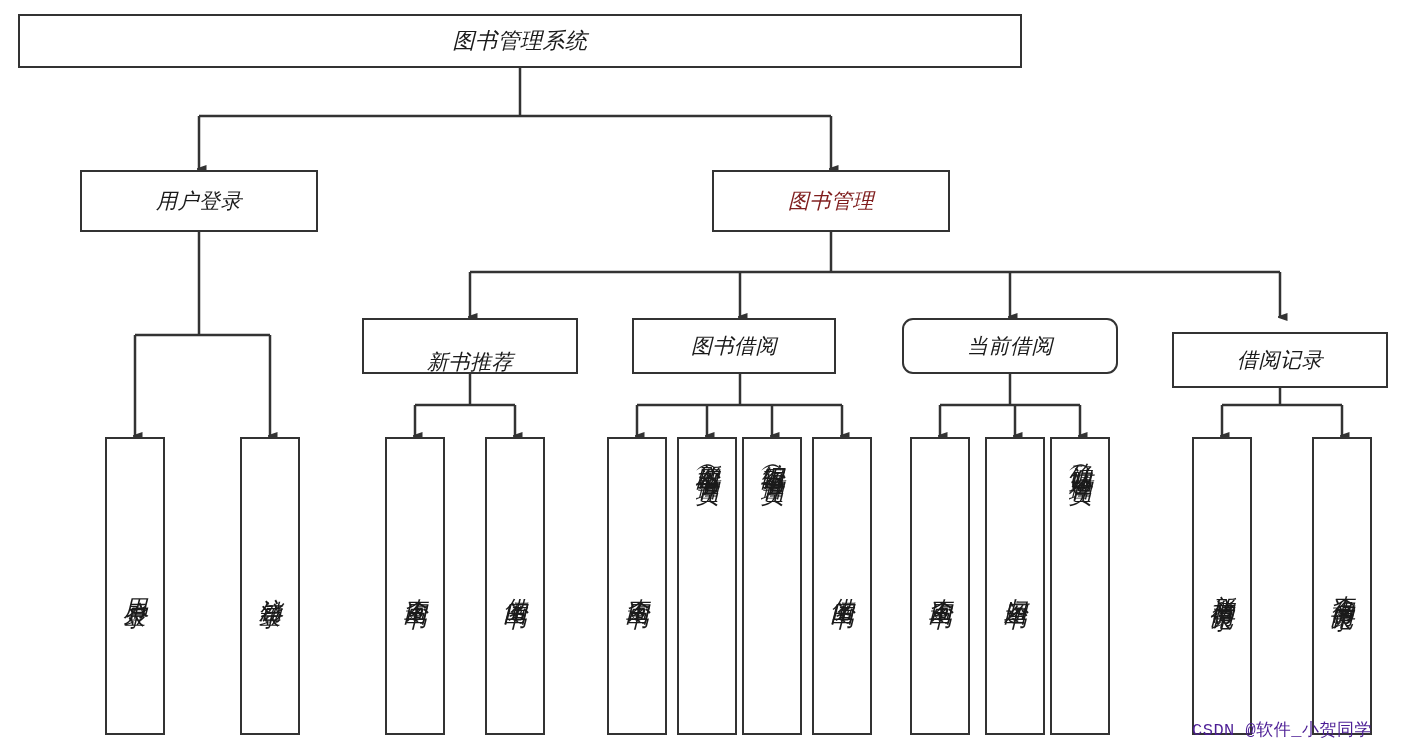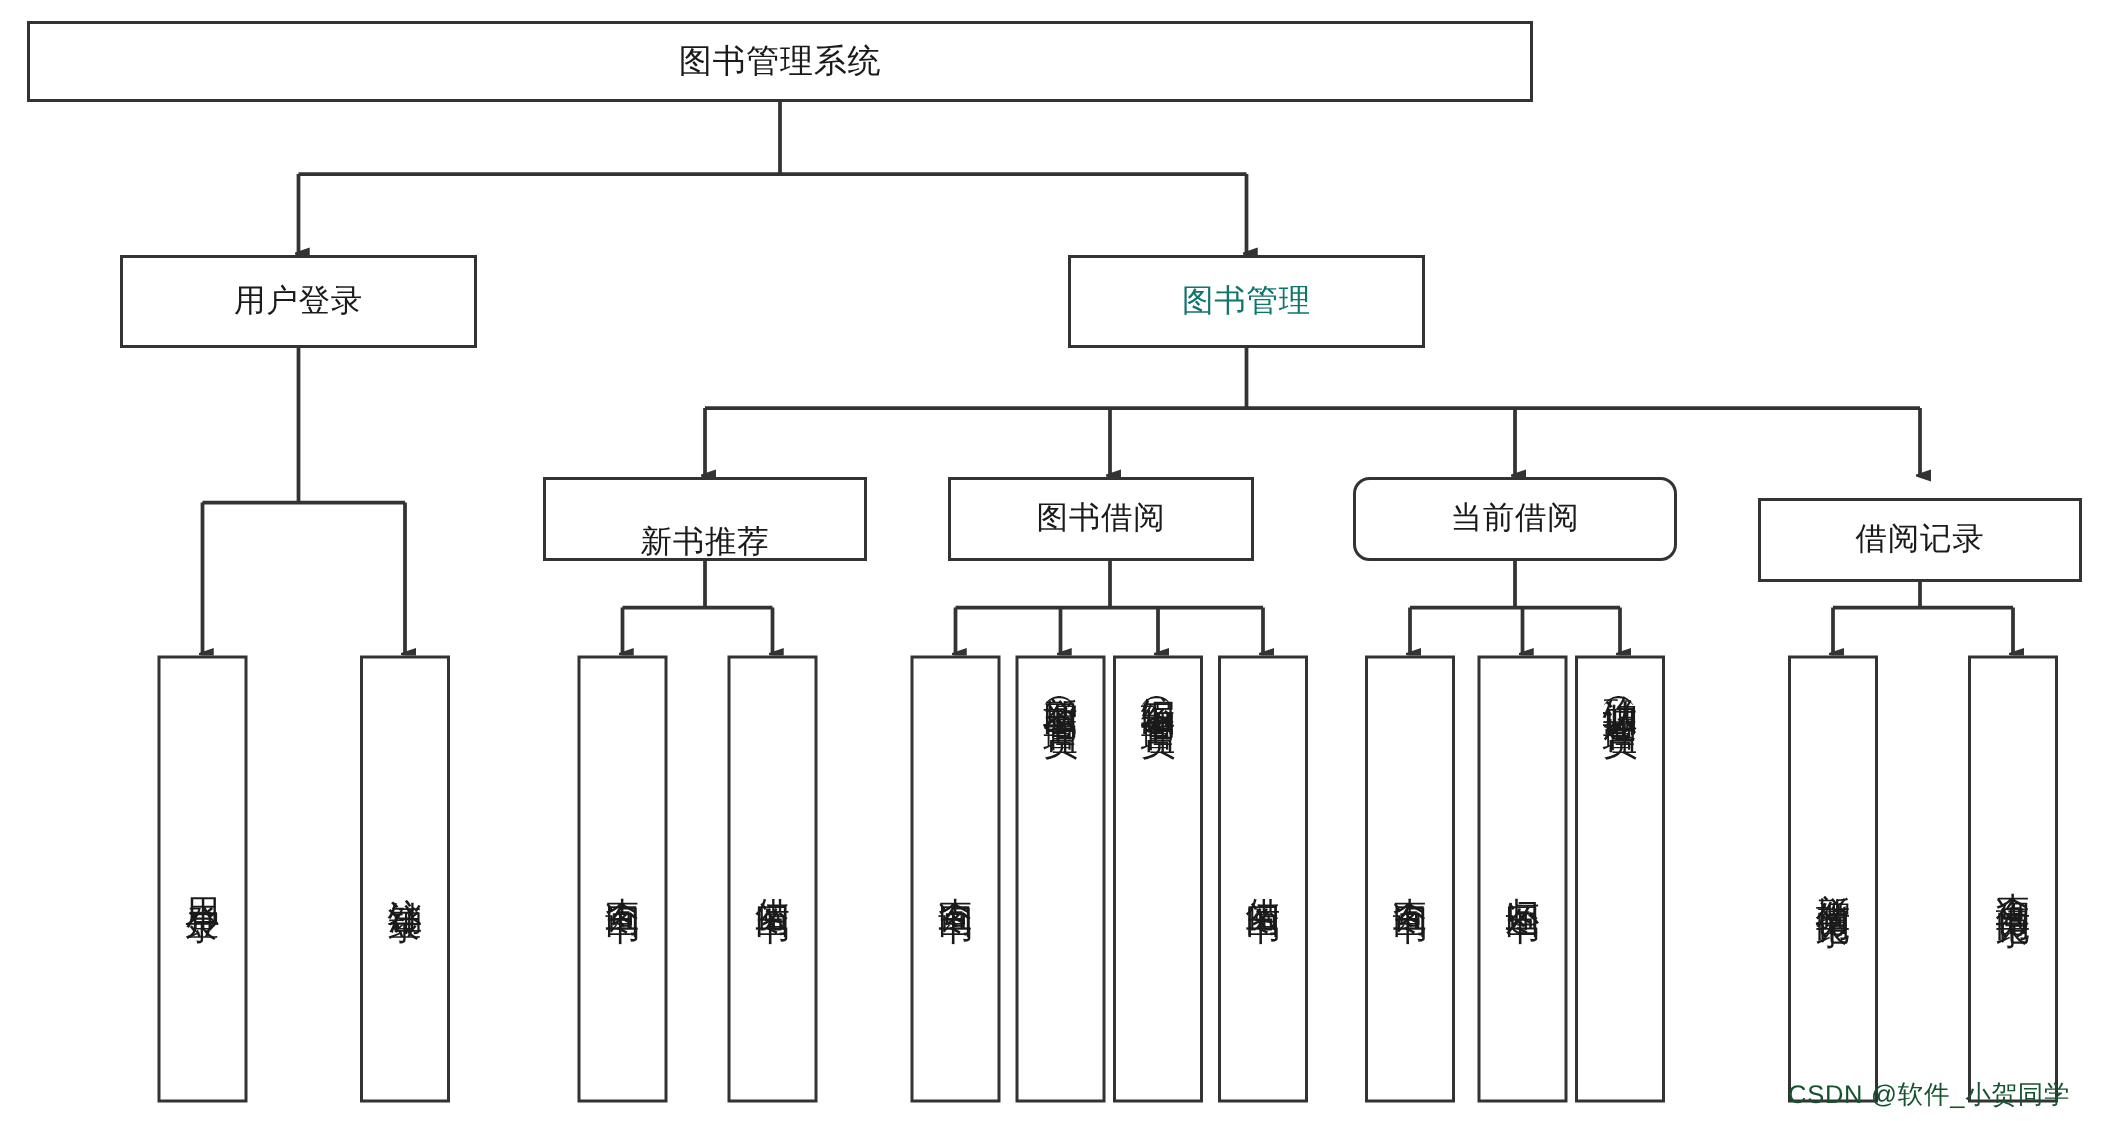--- a/index.html
+++ b/index.html
@@ -33,20 +33,21 @@
     display: flex;
     align-items: center;
     justify-content: center;
     overflow: hidden;
   }
   .node .label {
     color: #1a1a1a;
     text-align: center;
     line-height: 1.12;
     white-space: nowrap;
+    font-style: italic;
   }
   .node.horizontal .label {
     font-size: 21px;
     letter-spacing: 0.5px;
   }
   .node.root .label {
     font-size: 22px;
     letter-spacing: 0.5px;
   }
   .node.vertical {
@@ -120,21 +121,21 @@
       </g>
   </svg>
   <div id="node-layer">
       <div class="node horizontal root" style="left: 18px; top: 14px; width: 1004px; height: 54px; border-color: rgb(51, 51, 51);">
         <span class="label" style="color: rgb(26, 26, 26);">图书管理系统</span>
       </div>
       <div class="node horizontal" style="left: 80px; top: 170px; width: 238px; height: 62px; border-color: rgb(51, 51, 51);">
         <span class="label" style="color: rgb(26, 26, 26);">用户登录</span>
       </div>
       <div class="node horizontal" style="left: 712px; top: 170px; width: 238px; height: 62px; border-color: rgb(51, 51, 51);">
-        <span class="label" style="color: #0f766e;">图书管理</span>
+        <span class="label" style="color: #7f1d1d;">图书管理</span>
       </div>
       <div class="node horizontal" style="left: 362px; top: 318px; width: 216px; height: 56px; border-color: rgb(51, 51, 51);">
         <span class="label" style="color: rgb(26, 26, 26); margin-top: 31px;">新书推荐</span>
       </div>
       <div class="node horizontal" style="left: 632px; top: 318px; width: 204px; height: 56px; border-color: rgb(51, 51, 51);">
         <span class="label" style="color: rgb(26, 26, 26);">图书借阅</span>
       </div>
       <div class="node horizontal" style="left: 902px; top: 318px; width: 216px; height: 56px; border-color: rgb(51, 51, 51); border-radius: 11px;">
         <span class="label" style="color: rgb(26, 26, 26);">当前借阅</span>
       </div>
@@ -174,14 +175,14 @@
       <div class="node vertical" style="left: 1050px; top: 437px; width: 60px; height: 298px; border-color: rgb(51, 51, 51);">
         <span class="label" style="color: rgb(26, 26, 26);">确认归还（管理员）</span>
       </div>
       <div class="node vertical centered" style="left: 1192px; top: 437px; width: 60px; height: 298px; border-color: rgb(51, 51, 51);">
         <span class="label" style="color: rgb(26, 26, 26);">新增借阅记录</span>
       </div>
       <div class="node vertical centered" style="left: 1312px; top: 437px; width: 60px; height: 298px; border-color: rgb(51, 51, 51);">
         <span class="label" style="color: rgb(26, 26, 26);">查询借阅记录</span>
       </div>
     </div>
-  <div class="watermark" style="left: 1192px; top: 718px; color: #14532d;">CSDN @软件_小贺同学</div>
+  <div class="watermark" style="left: 1192px; top: 718px; color: #4c1d95; font-family: Liberation Mono, monospace;">CSDN @软件_小贺同学</div>
 </div>
 
 </body></html>

